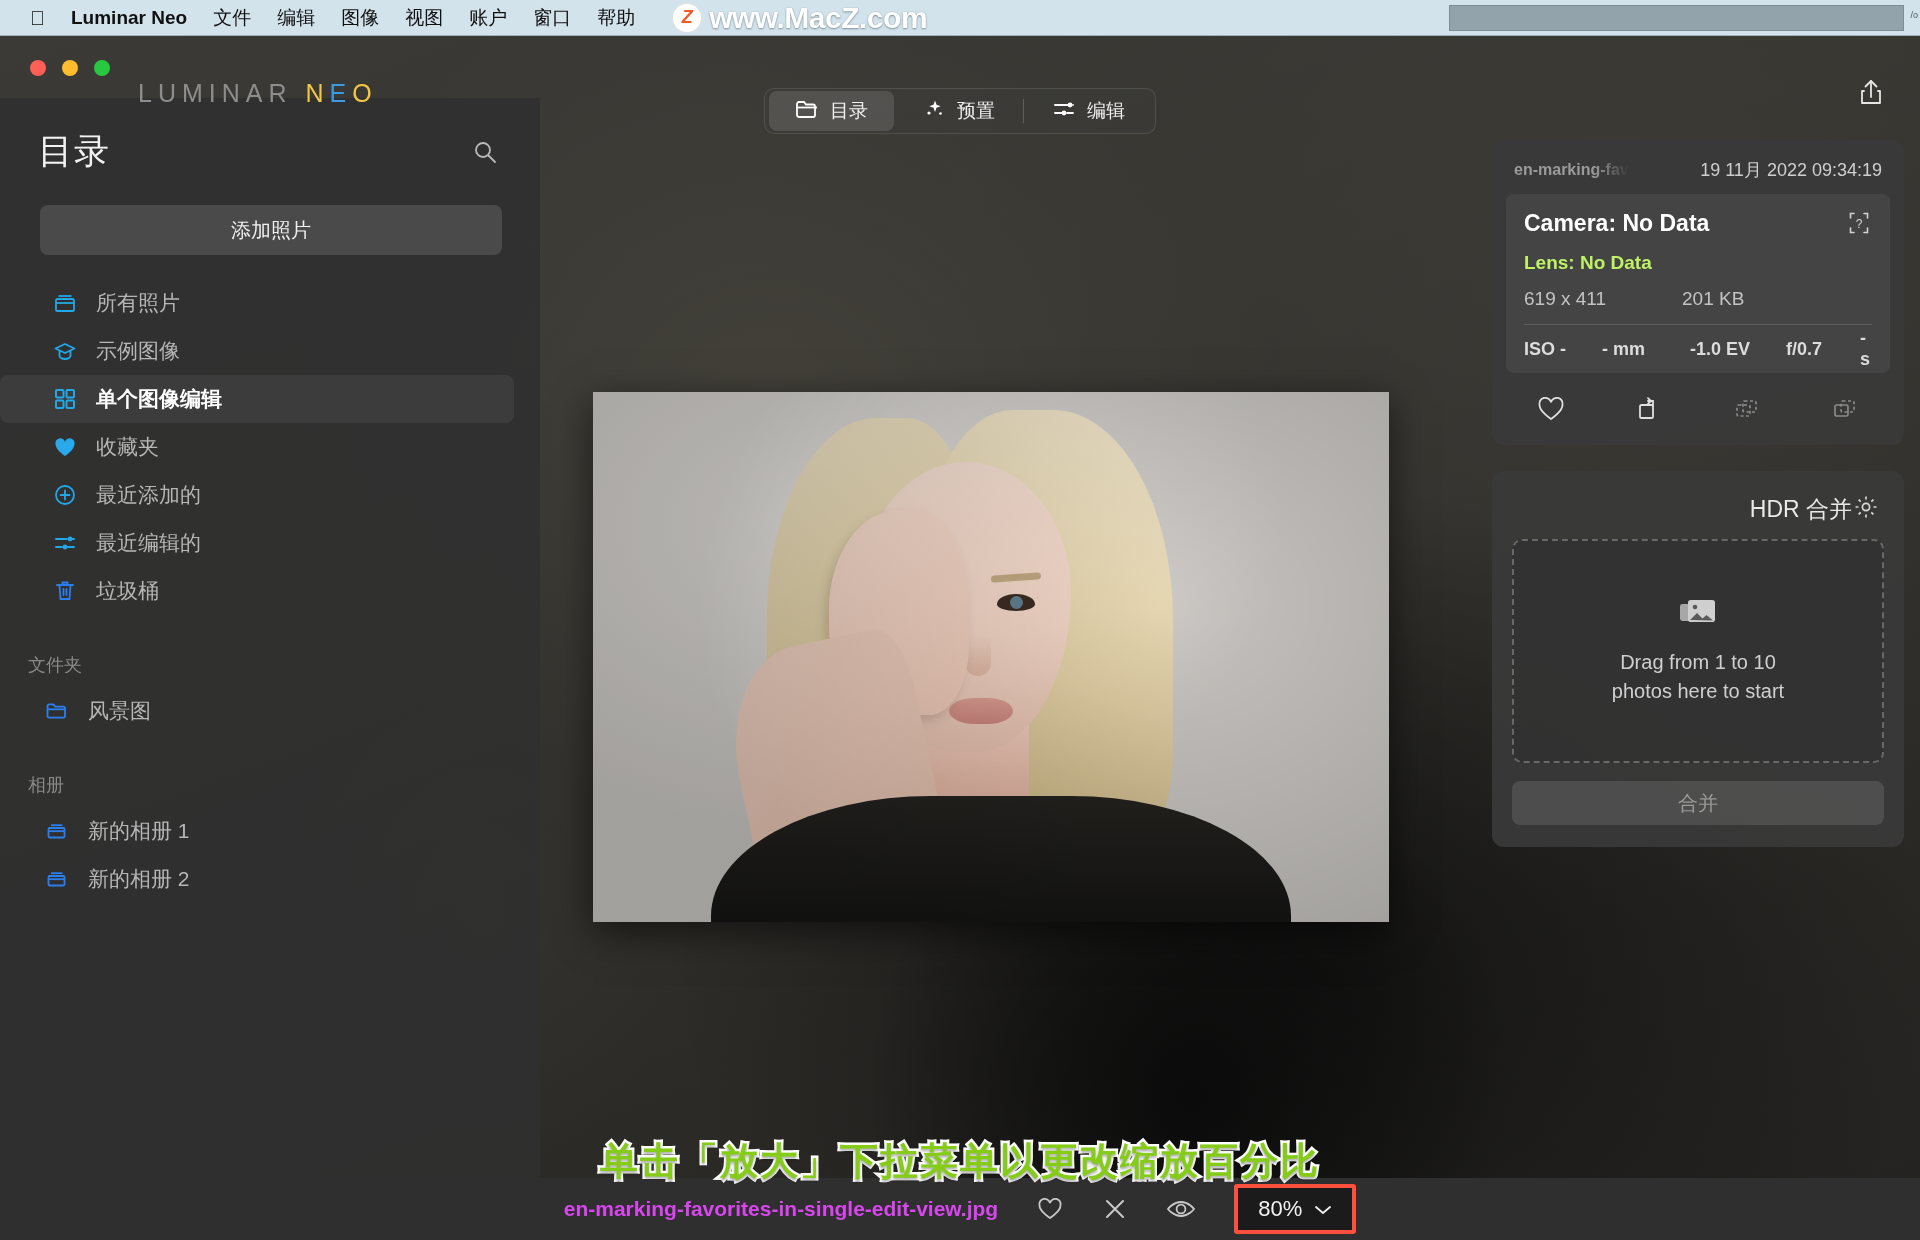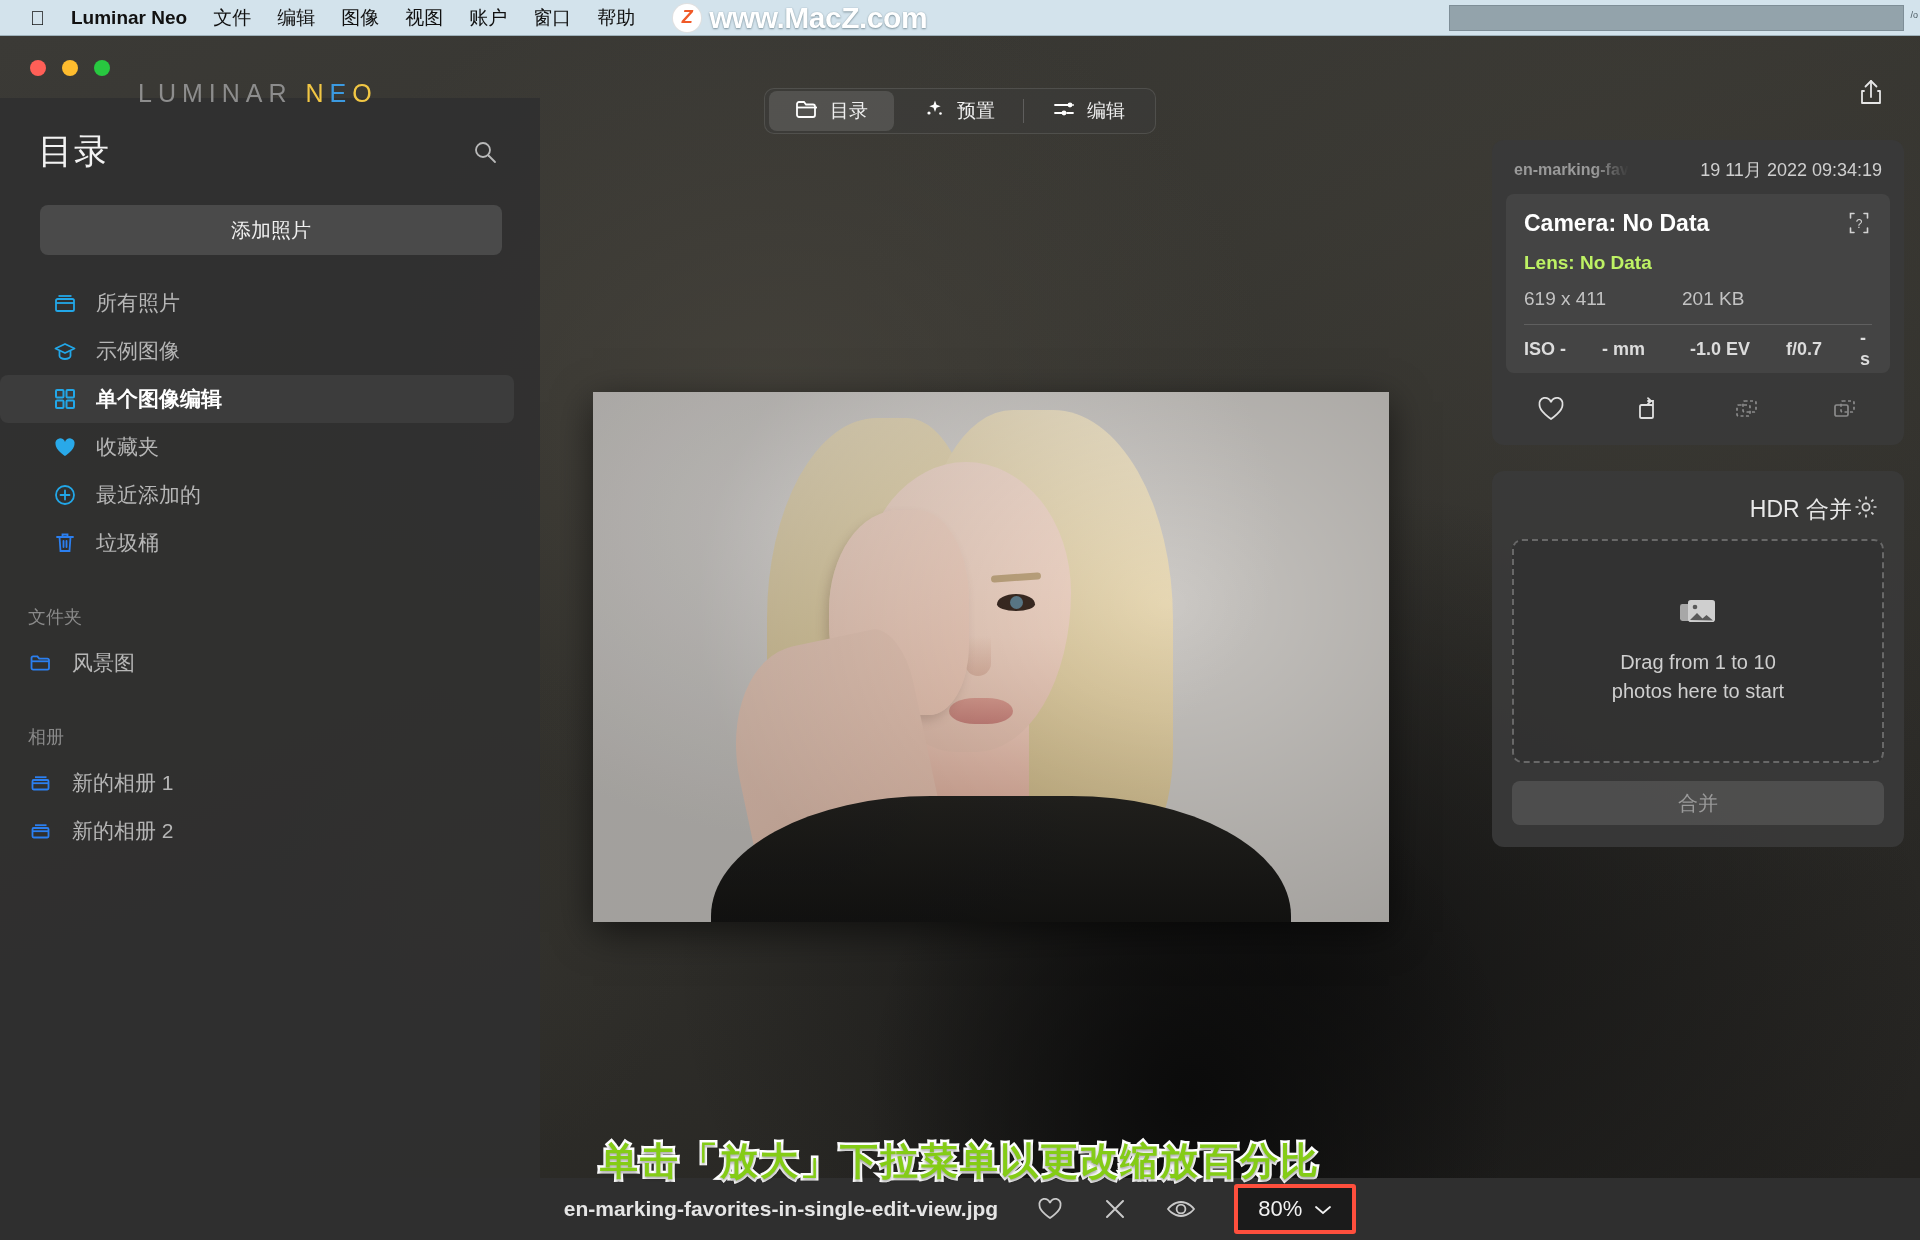--- a/index.html
+++ b/index.html
@@ -140,21 +140,21 @@
   }
   .navitem.sel{ background:#3c3c3c; color:#ffffff; font-weight:600; }
   .navitem .ic{ width:26px;height:26px;display:flex;align-items:center;justify-content:center;flex:0 0 26px; }
   .navitem .ic svg{ display:block; }
 
   .grouphdr{
     color:#8a8a8a; font-size:18px; padding-left:28px; margin:38px 0 10px;
   }
   .subitem{
     display:flex;align-items:center;gap:18px;
-    height:48px; padding-left:28px; color:#b6b6b6; font-size:21px;
+    height:48px; padding-left:44px; color:#b6b6b6; font-size:21px;
   }
   .subitem .ic{ width:26px;height:26px;display:flex;align-items:center;justify-content:center;flex:0 0 26px; }
 
   
   #canvaswrap{
     position:absolute; left:540px; top:62px; width:920px; height:1142px;
     z-index:5;
   }
   #photo{
     position:absolute; left:53px; top:294px;
@@ -316,21 +316,21 @@
     letter-spacing:2px;
     white-space:nowrap;
     text-shadow:0 2px 3px rgba(0,0,0,.35);
   }
   #bottombar{
     position:absolute; left:0; bottom:0; width:1920px; height:62px;
     background:#2f2f2f;
     display:flex; align-items:center; justify-content:center; gap:38px;
     z-index:20;
   }
-  #bottombar .bfname{ font-size:21px;color:#e5e5e5;font-weight:bold; }
+  #bottombar .bfname{ font-size:21px;color:#d946ef;font-weight:bold; }
   #bottombar .bic{ color:#c9c9c9; display:flex;align-items:center;justify-content:center; }
   #zoomsel{
     display:flex;align-items:center;gap:12px;
     font-size:22px;color:#f2f2f2;
     padding:6px 14px;
   }
   #zoombox{
     position:relative;
     border:4px solid #ff4f3d;
     border-radius:3px;
@@ -476,20 +476,31 @@
       <div class="navitem">
         <span class="ic">
           <svg width="24" height="24" viewBox="0 0 24 24" fill="none" stroke="#22a7e8" stroke-width="1.8" stroke-linecap="round">
             <circle cx="12" cy="12" r="9"></circle>
               <path d="M12 7.5v9M7.5 12h9"></path>
           </svg>
         </span>
         <span>最近添加的</span>
       </div>
 
+      <div class="navitem">
+        <span class="ic">
+          <svg width="24" height="22" viewBox="0 0 24 22" fill="none" stroke="#22a7e8" stroke-width="2" stroke-linecap="round">
+            <path d="M3 7h11M3 15h6"></path>
+            <circle cx="17" cy="7" r="2.4" fill="#22a7e8" stroke="none"></circle>
+            <circle cx="12" cy="15" r="2.4" fill="#22a7e8" stroke="none"></circle>
+            <path d="M19.5 7H21M14.5 15H21"></path>
+          </svg>
+        </span>
+        <span>最近编辑的</span>
+      </div>
 
       <div class="navitem">
         <span class="ic">
           <svg width="22" height="24" viewBox="0 0 22 24" fill="none" stroke="#2b7ff0" stroke-width="1.8" stroke-linecap="round">
             <path d="M3 6h16"></path>
               <path d="M5.5 6l1 14h9l1-14"></path>
               <path d="M8.5 6V3.5h5V6"></path>
               <path d="M9.5 10v6M12.5 10v6"></path>
           </svg>
         </span>

